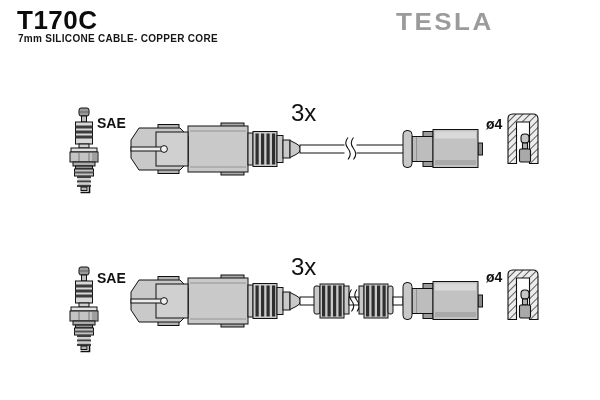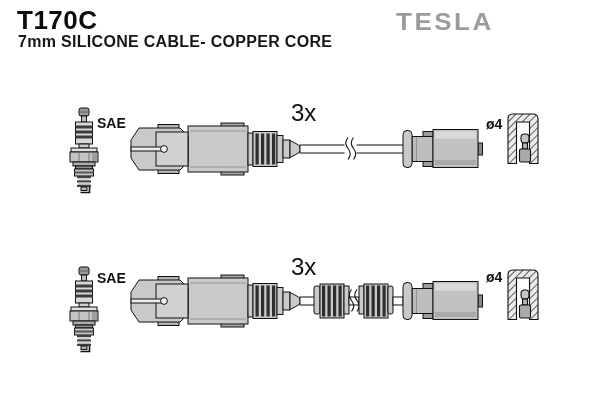--- a/index.html
+++ b/index.html
@@ -6,21 +6,21 @@
   body{
     width:600px;height:400px;background:#ffffff;position:relative;overflow:hidden;
     font-family:"Liberation Sans",sans-serif;
   }
   .canvas{position:absolute;left:0;top:0;width:532px;height:400px;background:#ffffff;}
   .title{
     position:absolute;left:17px;top:5px;font-size:26px;font-weight:700;
     color:#0c0c0c;letter-spacing:.5px;
   }
   .subtitle{
-    position:absolute;left:18px;top:33px;font-size:16px;font-weight:700;
+    position:absolute;left:18px;top:33px;font-size:10px;font-weight:700;
     color:#161616;letter-spacing:.3px;
   }
   .brand{
     position:absolute;left:396px;top:6px;font-size:26px;font-weight:900;
     color:#9b9b9b;letter-spacing:2.5px;transform:scaleY(.95);
   }
   svg{position:absolute;left:0;top:0;}
   .lbl{font-family:"Liberation Sans",sans-serif;font-weight:700;font-size:14px;fill:#111;}
   .qty{font-family:"Liberation Sans",sans-serif;font-weight:400;font-size:24px;fill:#111;}
 </style>

